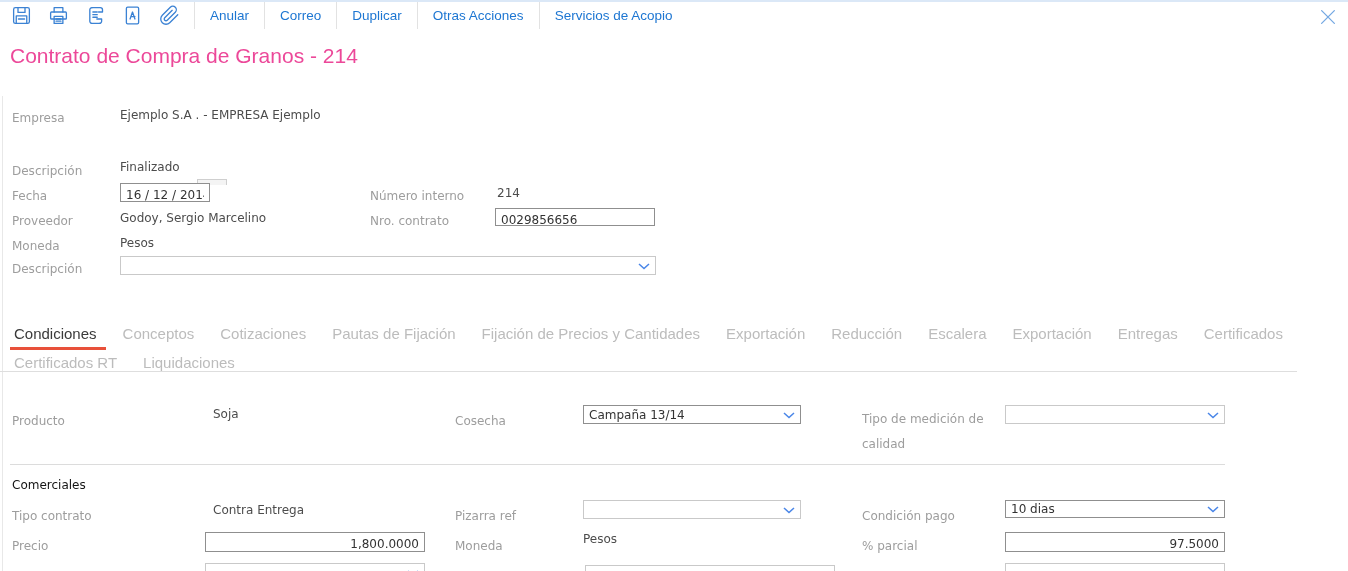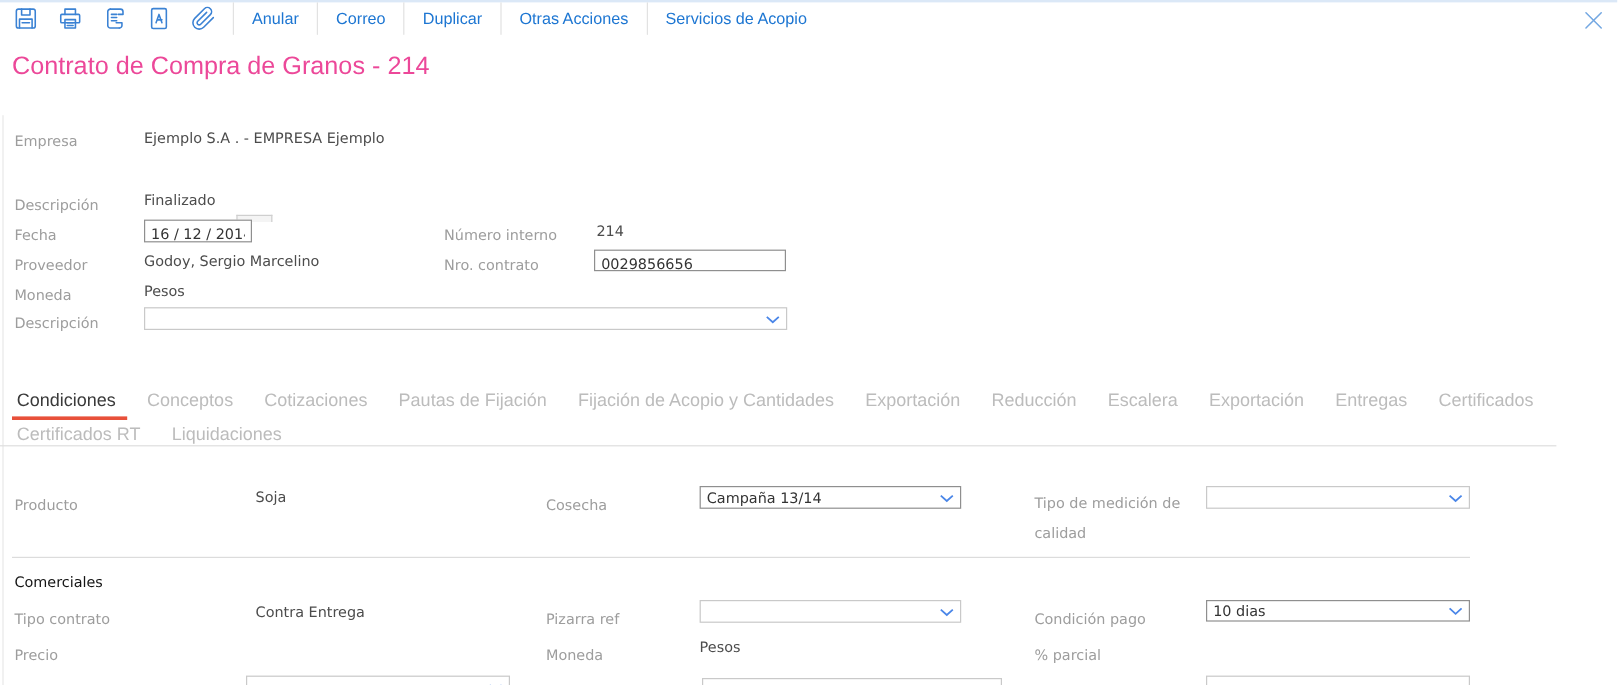--- a/index.html
+++ b/index.html
@@ -146,21 +146,21 @@
         <path d="M1 1l5 4.5L11 1"></path>
       </svg>
   </div>
 
   <div class="tabs">
     <div class="tabrow">
       <span class="tab active">Condiciones</span>
       <span class="tab">Conceptos</span>
       <span class="tab">Cotizaciones</span>
       <span class="tab">Pautas de Fijación</span>
-      <span class="tab">Fijación de Acopio y Cantidades</span>
+      <span class="tab">Fijación de Precios y Cantidades</span>
       <span class="tab">Exportación</span>
       <span class="tab">Reducción</span>
       <span class="tab">Escalera</span>
       <span class="tab">Exportación</span>
       <span class="tab">Entregas</span>
       <span class="tab">Certificados</span>
     </div>
     <div class="tabrow">
       <span class="tab">Certificados RT</span>
       <span class="tab">Liquidaciones</span>
@@ -203,25 +203,31 @@
 
   <span class="lbl" style="left:862px;top:509px">Condición pago</span>
   <div class="select" style="left:1005px;top:500px;width:220px;height:18px">
     <span class="sel-val">10 dias</span>
     <svg class="chev" width="12" height="7" viewBox="0 0 12 7">
         <path d="M1 1l5 4.5L11 1"></path>
       </svg>
   </div>
 
   <span class="lbl" style="left:12px;top:539px">Precio</span>
+  <div class="inputbox num" style="left:205px;top:532px;width:220px;height:20px">
+    <input value="1,800.0000" style="">
+  </div>
 
   <span class="lbl" style="left:455px;top:539px">Moneda</span>
   <span class="val" style="left:583px;top:532px">Pesos</span>
 
   <span class="lbl" style="left:862px;top:539px">% parcial</span>
+  <div class="inputbox num" style="left:1005px;top:532px;width:220px;height:20px">
+    <input value="97.5000" style="">
+  </div>
 
   <div class="select empty" style="left:205px;top:563px;width:220px;height:20px">
     <svg class="chev" width="12" height="7" viewBox="0 0 12 7">
         <path d="M1 1l5 4.5L11 1"></path>
       </svg>
   </div>
   <div class="inputbox light" style="left:585px;top:565px;width:250px;height:20px"></div>
   <div class="inputbox light" style="left:1005px;top:563px;width:220px;height:20px"></div>
 </div>
 

